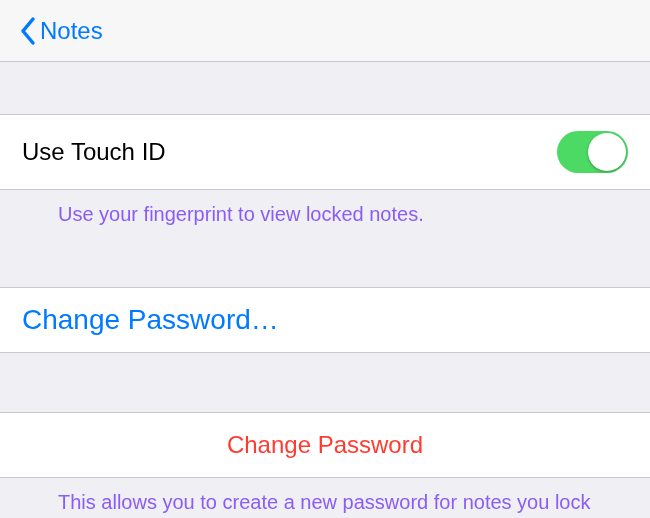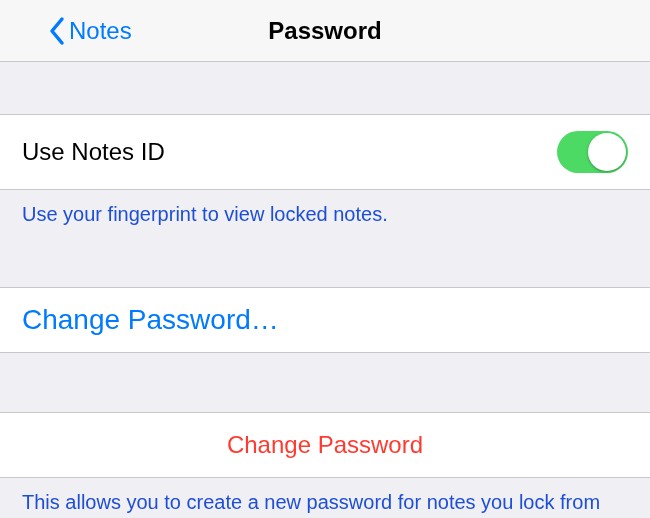--- a/index.html
+++ b/index.html
@@ -23,21 +23,20 @@
       display: flex;
       align-items: center;
     }
     .back-button {
       display: flex;
       align-items: center;
       padding-left: 19px;
       color: #007aff;
       font-size: 24px;
       font-weight: 400;
-      margin-left: 29px;
     }
     .back-chevron {
       margin-right: 4px;
       display: inline-flex;
       align-items: center;
     }
     .nav-title {
       position: absolute;
       left: 0;
       right: 0;
@@ -73,22 +72,23 @@
     .cell-destructive {
       font-size: 24px;
       color: #ff3b30;
       font-weight: 400;
       text-align: center;
       width: 100%;
     }
     .footer-text {
       padding: 11px 22px 0 22px;
       font-size: 20px;
-      color: #1d4ed8;
+      color: #8b5cf6;
       line-height: 1.35;
+      margin-left: 36px;
     }
     .toggle {
       width: 71px;
       height: 42px;
       background: #4cd964;
       border-radius: 21px;
       position: relative;
       flex-shrink: 0;
     }
     .toggle-knob {
@@ -113,27 +113,26 @@
 
 <div class="nav-bar">
   <div class="back-button">
     <span class="back-chevron">
       <svg width="17" height="30" viewBox="0 0 17 30" fill="none">
         <polyline points="14,3 4,15 14,27" stroke="#007aff" stroke-width="3.5" fill="none" stroke-linecap="round" stroke-linejoin="round"></polyline>
       </svg>
     </span>
     <span>Notes</span>
   </div>
-  <div class="nav-title">Password</div>
 </div>
 
 <div class="spacer-top"></div>
 
 <div class="cell">
-  <span class="cell-label">Use Notes ID</span>
+  <span class="cell-label">Use Touch ID</span>
   <div class="toggle">
     <div class="toggle-knob"></div>
   </div>
 </div>
 
 <div class="footer-text">Use your fingerprint to view locked notes.</div>
 
 <div class="spacer-mid"></div>
 
 <div class="cell">

